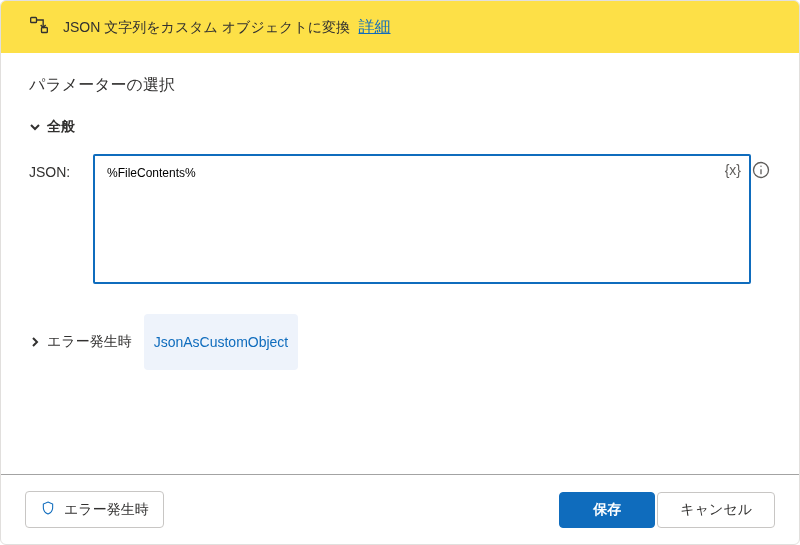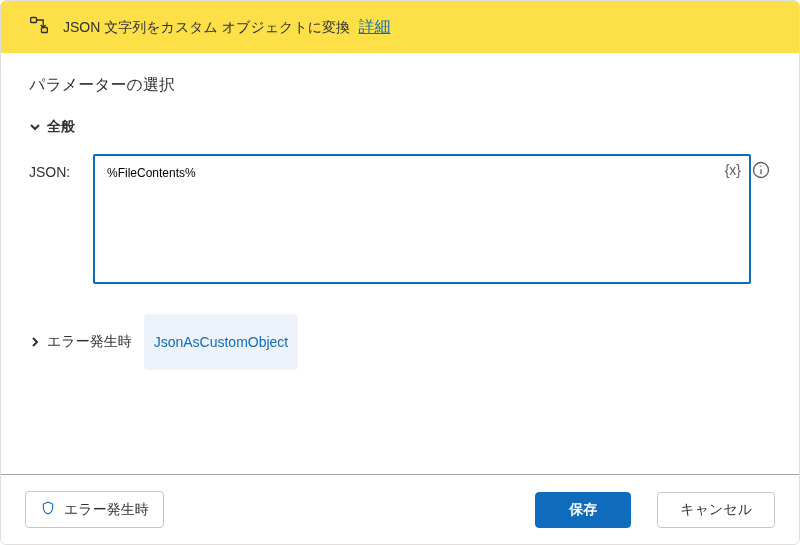--- a/index.html
+++ b/index.html
@@ -31,21 +31,21 @@
   .var-btn { position: absolute; top: 8px; right: 10px; background: none; border: none; cursor: pointer; font-size: 14px; color: #605e5c; font-family: inherit; }
   .info-icon-btn { background: none; border: none; cursor: pointer; padding: 6px 0 0 0; display: flex; }
   .info-icon-btn svg { width: 20px; height: 20px; stroke: #605e5c; fill: none; stroke-width: 1.6; }
 
   .genvar-row { display: flex; align-items: center; gap: 12px; font-size: 14px; }
   .genvar-chip { background: #eef3fb; color: #0f6cbd; padding: 20px 10px; border-radius: 4px; font-size: 14px; cursor: pointer; }
 
   .footer { border-top: 1px solid #a3a3a3; padding: 16px 24px; display: flex; align-items: center; justify-content: space-between; gap: 12px; }
   .err-btn { display: flex; align-items: center; gap: 8px; border: 1px solid #c8c6c4; background: #fff; border-radius: 4px; padding: 8px 14px; font-size: 14px; cursor: pointer; color: #323130; }
   .err-btn svg { width: 16px; height: 16px; stroke: #0f6cbd; fill: none; stroke-width: 1.6; }
-  .right-btns { display: flex; gap: 26px; }
+  .right-btns { display: flex; gap: 2px; }
   .btn { border-radius: 4px; padding: 8px 22px; font-size: 14px; cursor: pointer; min-width: 96px; }
   .btn-primary { background: #0f6cbd; border: 1px solid #0f6cbd; color: #fff; font-weight: 600; }
   .btn-secondary { background: #fff; border: 1px solid #c8c6c4; color: #323130; text-align: center; }
 </style>
 </head>
 <body>
 
 <div class="dialog">
 
 

